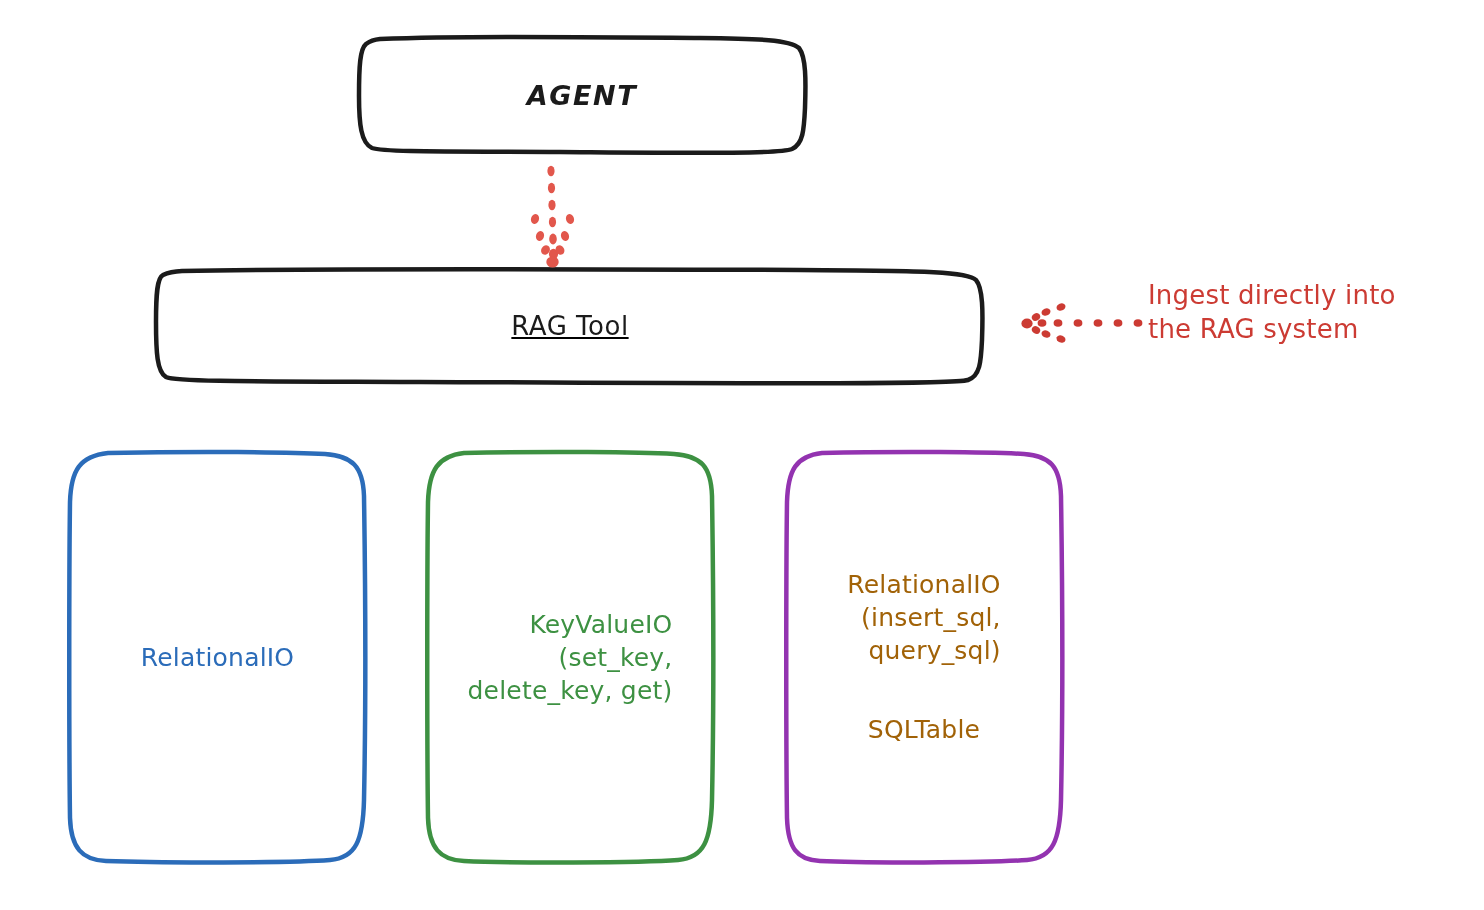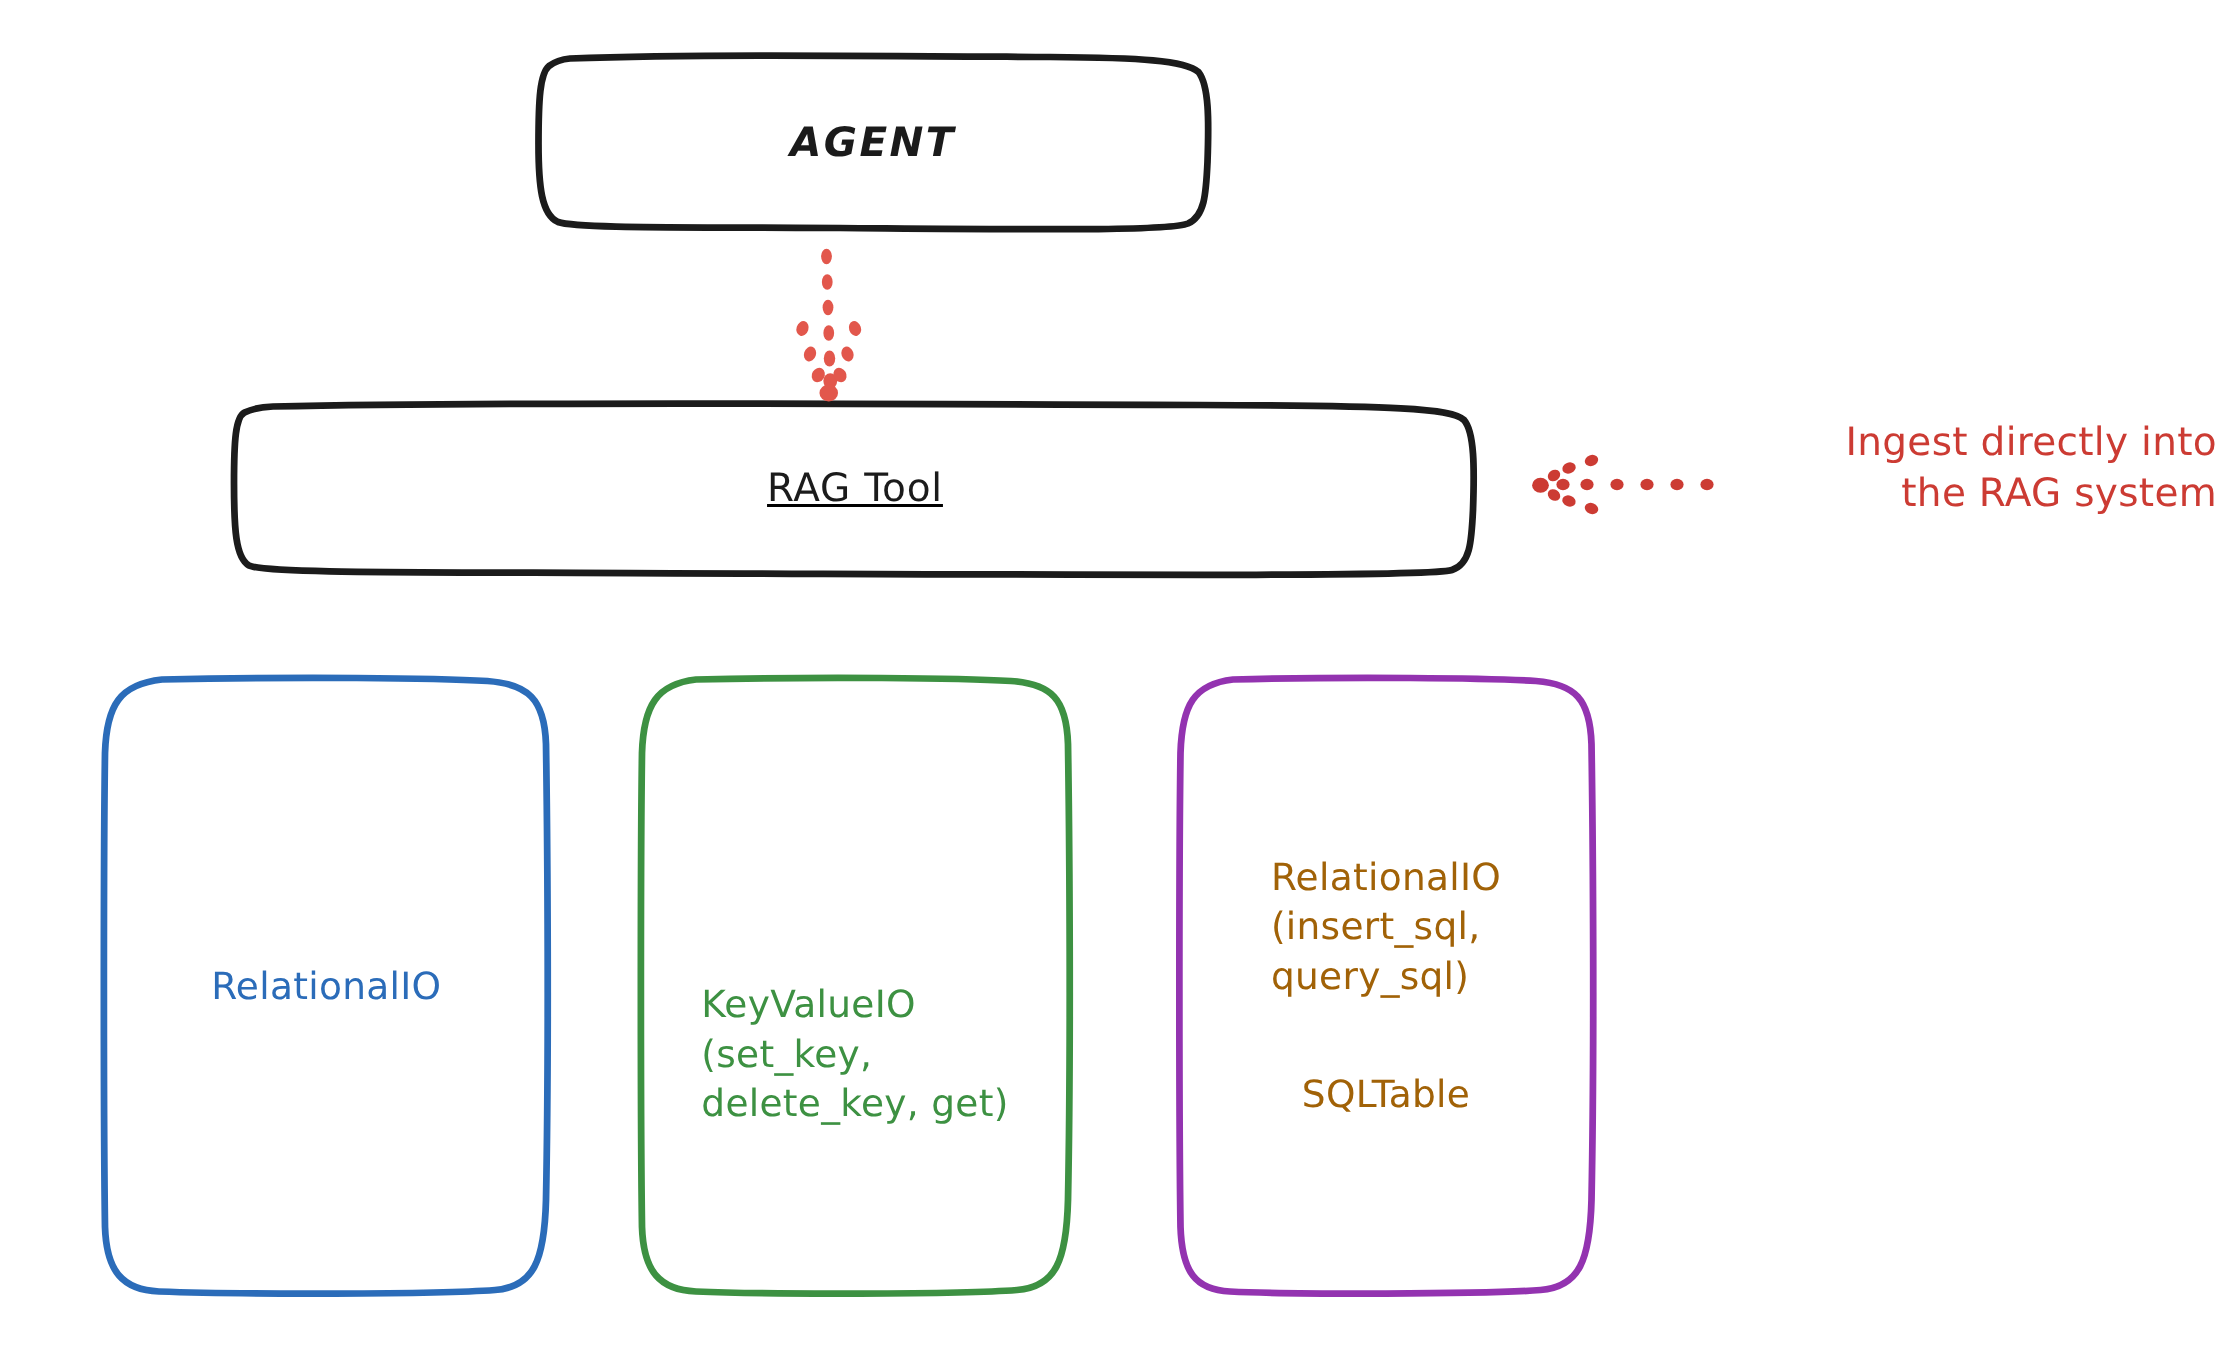--- a/index.html
+++ b/index.html
@@ -22,21 +22,21 @@
     height: 910px;
   }
 
   .node {
     position: absolute;
     box-sizing: border-box;
     display: flex;
     flex-direction: column;
     align-items: center;
     justify-content: center;
-    text-align: left;
+    text-align: right;
     background: transparent;
     z-index: 2;
   }
 
   .node-label {
     white-space: pre-line;
     line-height: 1.30;
   }
 
   
@@ -74,21 +74,20 @@
     left: 69px;
     top: 451px;
     width: 297px;
     height: 412px;
   }
   #node-keyvalueio {
     left: 427px;
     top: 451px;
     width: 286px;
     height: 412px;
-    margin-top: 45px;
   }
   #node-relationalio {
     left: 787px;
     top: 451px;
     width: 274px;
     height: 412px;
   }
 
   .card-body {
     display: flex;
@@ -110,21 +109,21 @@
   #node-keyvalueio .card-index { color: #3d9142; }
   #node-relationalio .card-api,
   #node-relationalio .card-index { color: #a16207; }
 
   
   #annotation-text {
     position: absolute;
     left: 1148px;
     top: 278px;
     width: 330px;
-    text-align: right;
+    text-align: left;
     color: #cc3b33;
     font-size: 26px;
     line-height: 1.32;
     letter-spacing: 0.2px;
     white-space: pre-line;
     z-index: 3;
   }
 </style>
 </head>
 <body>

